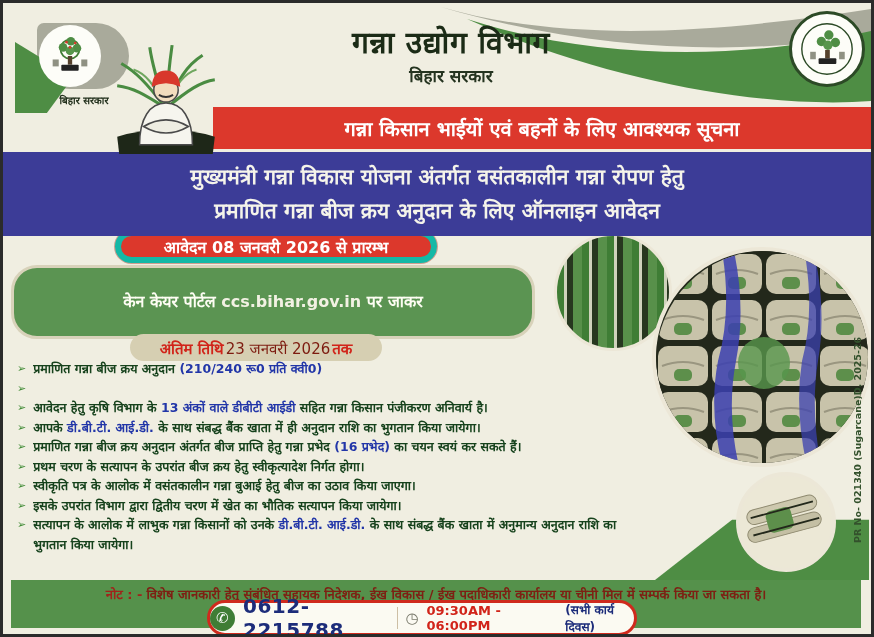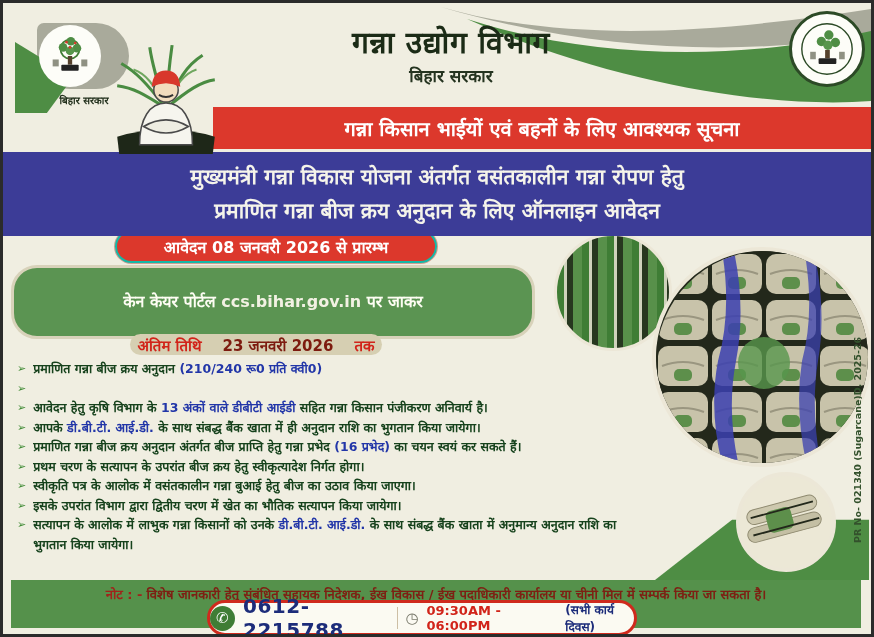--- a/index.html
+++ b/index.html
@@ -30,34 +30,34 @@
 
   
   .banner-red{position:absolute;left:210px;right:0;top:104px;height:42px;background:#dc382c;
     display:flex;align-items:center;justify-content:center;z-index:2;}
   .banner-red span{color:#ffffff;font-size:20px;font-weight:bold;}
   .banner-blue{position:absolute;left:0;right:0;top:149px;height:84px;background:#3c3c97;
     display:flex;flex-direction:column;align-items:center;justify-content:center;z-index:2;}
   .banner-blue div{color:#f5f4ea;font-size:21px;font-weight:bold;line-height:34px;}
 
   .pill-start{position:absolute;left:112px;top:227px;width:322px;height:33px;background:#dc382c;
-    border:2px solid #14b8a6;box-shadow:0 0 0 1px #cf9f90;border-radius:18px;box-sizing:border-box;
+    border:6px solid #14b8a6;box-shadow:0 0 0 1px #cf9f90;border-radius:18px;box-sizing:border-box;
     display:flex;align-items:center;justify-content:center;}
   .pill-start span{color:#fff;font-size:16px;font-weight:bold;}
 
   .portal-box{position:absolute;left:8px;top:262px;width:524px;height:74px;background:#5b9452;
     border:3px solid #d8d2ba;border-radius:26px;box-sizing:border-box;z-index:2;
     display:flex;flex-direction:column;align-items:center;justify-content:center;}
   .portal-box .l1,.portal-box .l2{color:#fdfdf3;font-size:16px;font-weight:bold;line-height:26px;}
   .portal-box .url{font-family:"DejaVu Sans",sans-serif;font-weight:bold;color:#f2f1e3;}
 
-  .pill-deadline{position:absolute;left:127px;top:331px;width:252px;height:21px;background:#d6cfb2;
-    border-radius:14px;display:flex;align-items:center;justify-content:center;gap:21px;z-index:3;}
+  .pill-deadline{position:absolute;left:127px;top:331px;width:252px;height:27px;background:#d6cfb2;
+    border-radius:14px;display:flex;align-items:center;justify-content:center;gap:2px;z-index:3;}
   .pill-deadline .lbl,.pill-deadline .sfx{color:#d1241a;font-size:15px;font-weight:bold;}
-  .pill-deadline .dt{color:#7d1b0f;font-size:15px;font-weight:bold;}
+  .pill-deadline .dt{color:#7d1b0f;font-size:15px;font-weight:normal;}
 
   
   .bullets{position:absolute;left:14px;top:356px;width:604px;z-index:2;}
   .bullet{display:flex;gap:7px;font-size:12.5px;line-height:19.5px;color:#16421c;font-weight:bold;}
   .bullet .marker{color:#3f8a33;font-size:11px;flex:0 0 auto;}
   .bullet .em{color:#2236a8;}
 
   
   .circle-field{position:absolute;left:551px;top:230px;width:118px;height:118px;border-radius:50%;
     border:3px solid #ece7d7;box-sizing:border-box;z-index:1;overflow:hidden;

